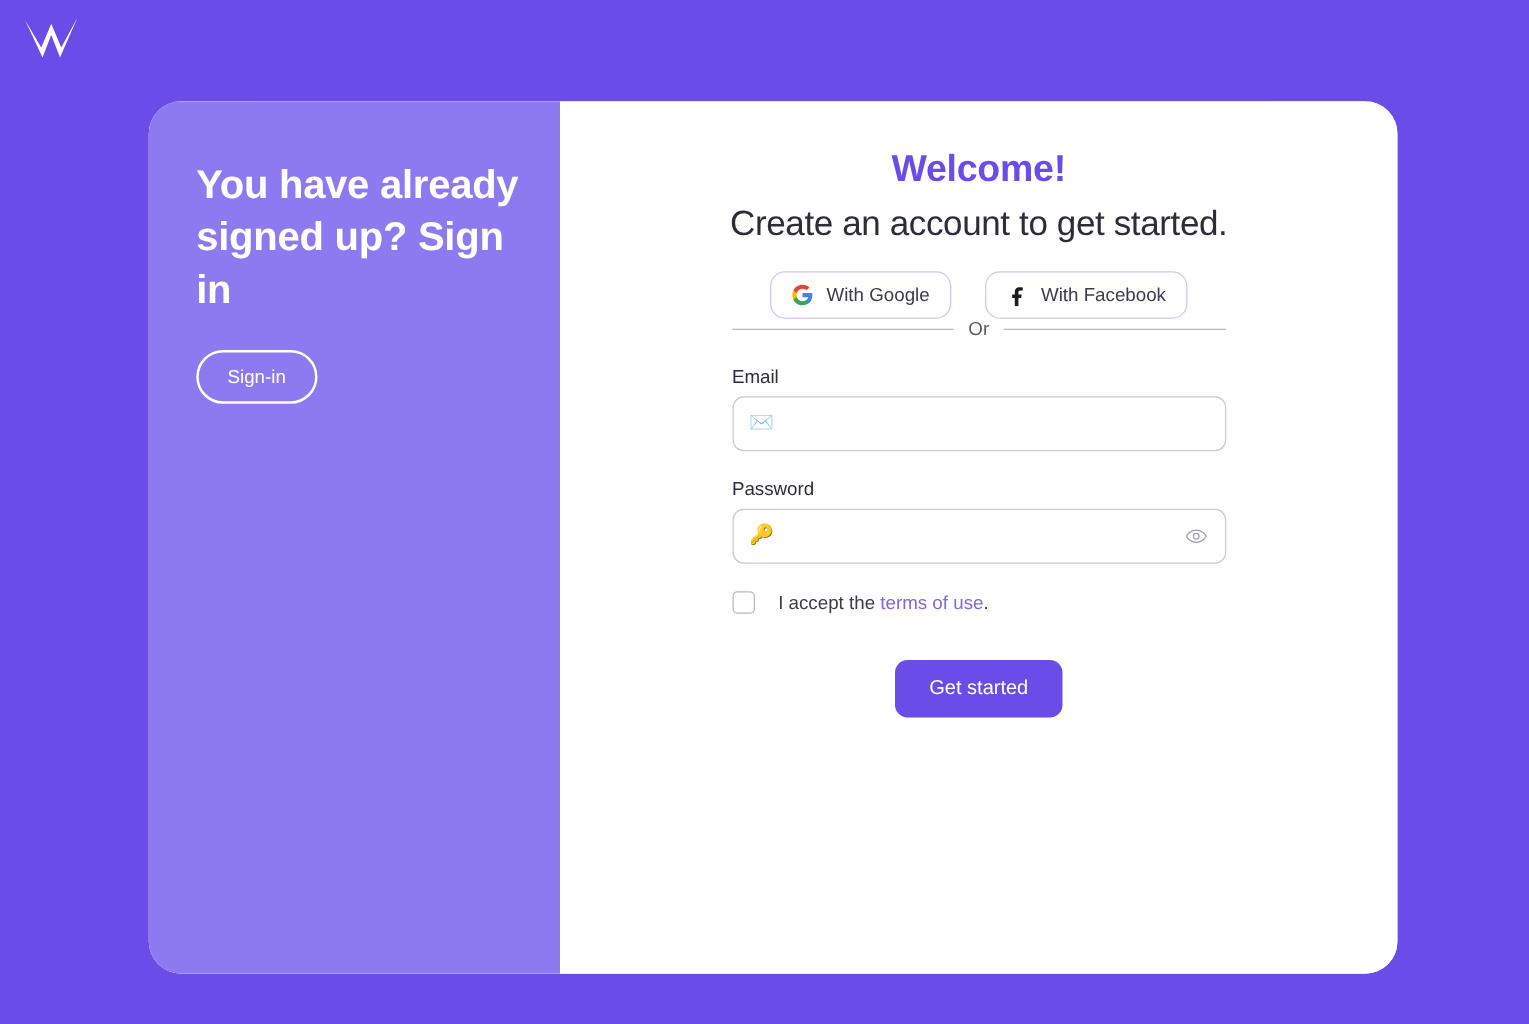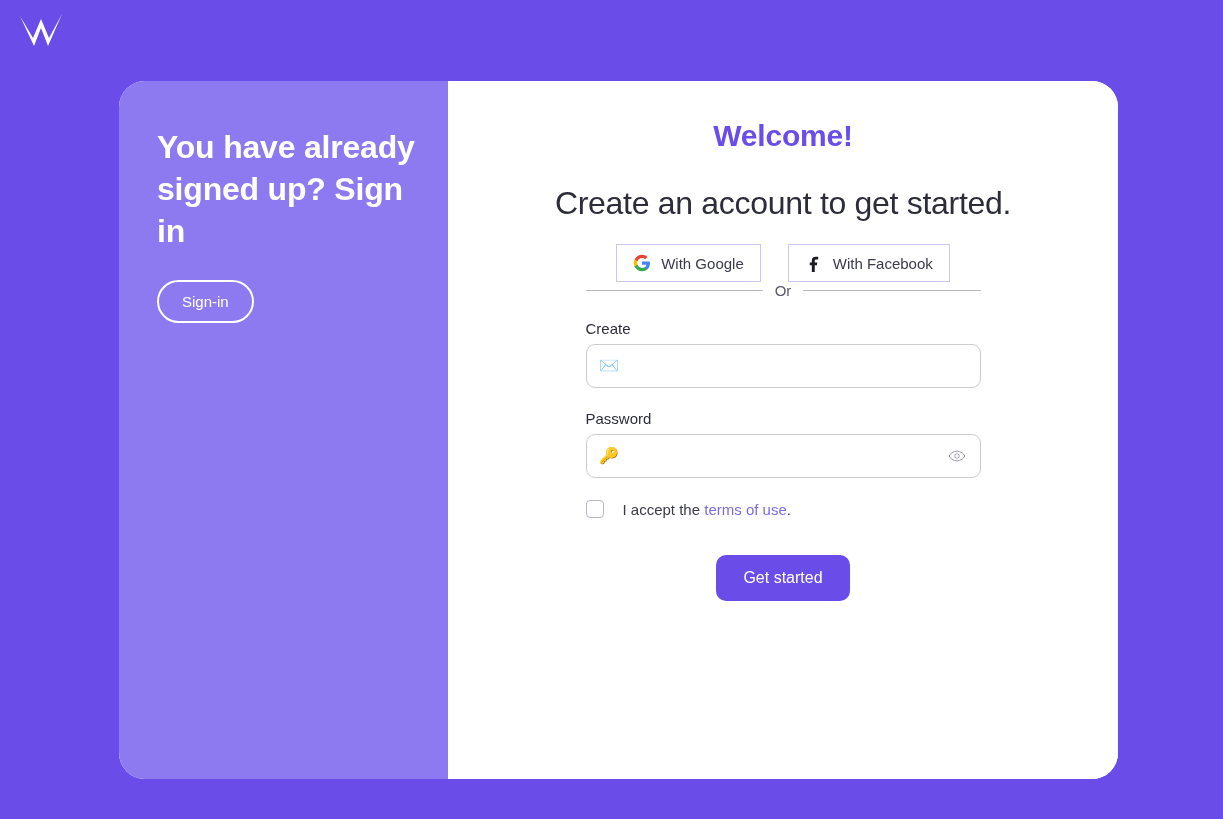--- a/index.html
+++ b/index.html
@@ -73,38 +73,38 @@
     flex-direction: column;
     align-items: center;
   }
   .welcome {
     color: #6a4ce8;
     font-size: 30px;
     font-weight: bold;
     letter-spacing: -0.2px;
   }
   .subtitle {
-    margin-top: 32px;
+    margin-top: 10px;
     color: #2d2d3a;
-    font-size: 32px;
+    font-size: 28px;
     letter-spacing: -0.3px;
   }
 
   
   .social-row {
     margin-top: 22px;
     display: flex;
     gap: 27px;
   }
   .social-btn {
     display: flex;
     align-items: center;
     gap: 10px;
     border: 1px solid #cfc6f5;
-    border-radius: 0;
+    border-radius: 12px;
     background: #ffffff;
     padding: 9px 16px;
     font-size: 15px;
     color: #3b3b49;
     font-family: "Liberation Sans", sans-serif;
     cursor: pointer;
   }
   .social-btn .glyph { display: flex; align-items: center; }
 
   
@@ -258,21 +258,21 @@
 
     <div class="divider">
       <span class="line"></span>
       <span class="or-text">Or</span>
       <span class="line"></span>
     </div>
 
     <div class="form">
 
       <div class="field-block">
-        <label class="field-label">Create</label>
+        <label class="field-label">Email</label>
         <div class="input-wrap">
           <span class="lead-icon">✉️</span>
           <input type="email" placeholder="" style="">
         </div>
       </div>
 
       <div class="field-block">
         <label class="field-label">Password</label>
         <div class="input-wrap">
           <span class="lead-icon">🔑</span>

